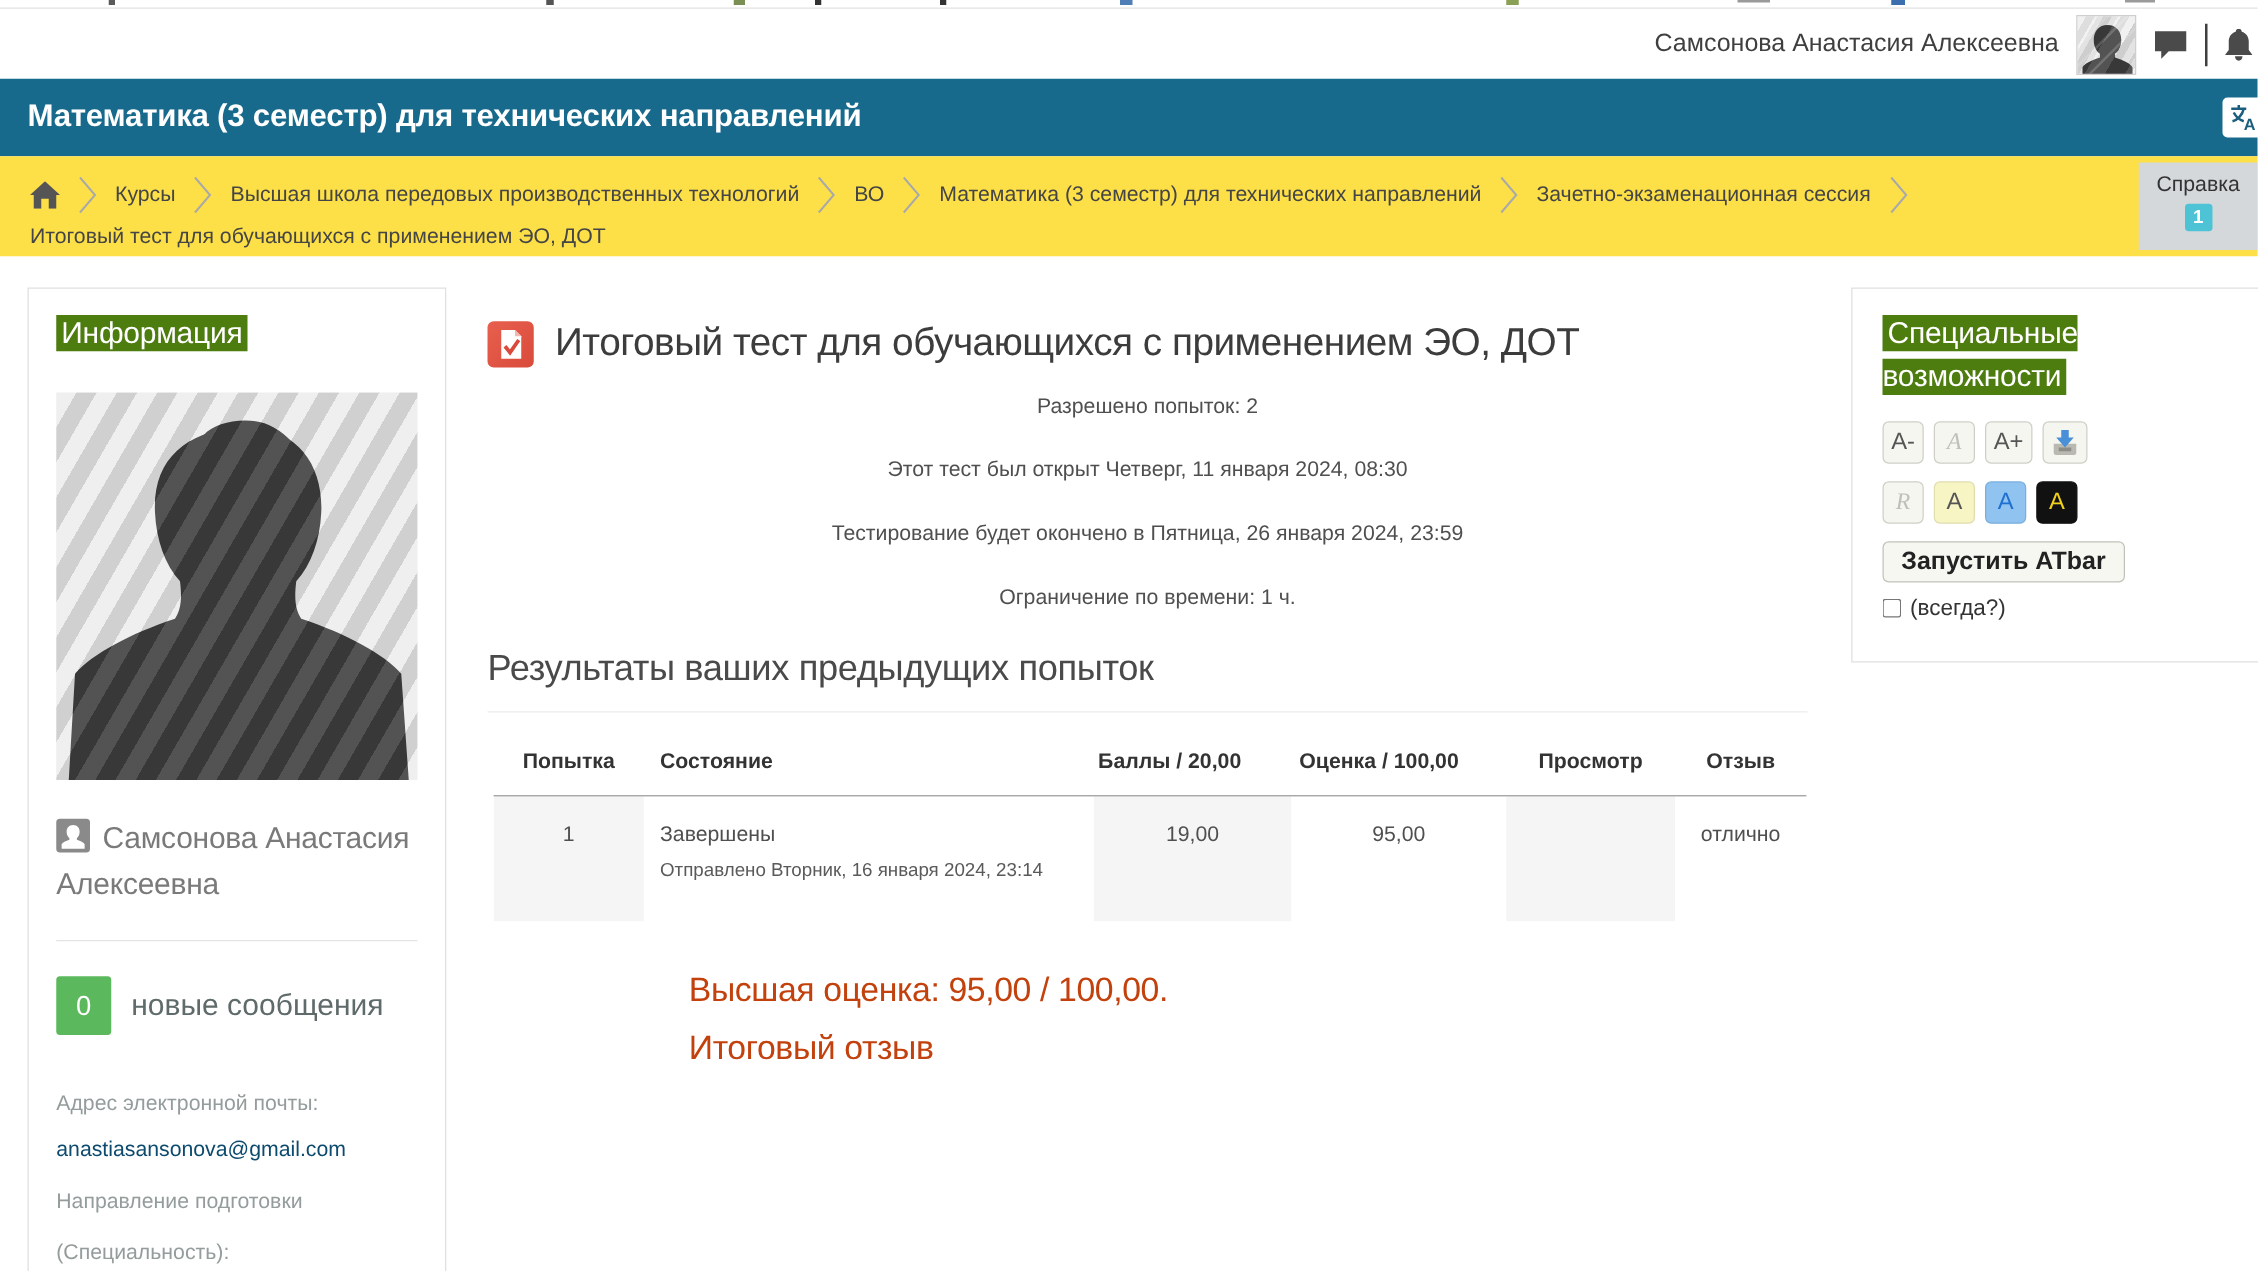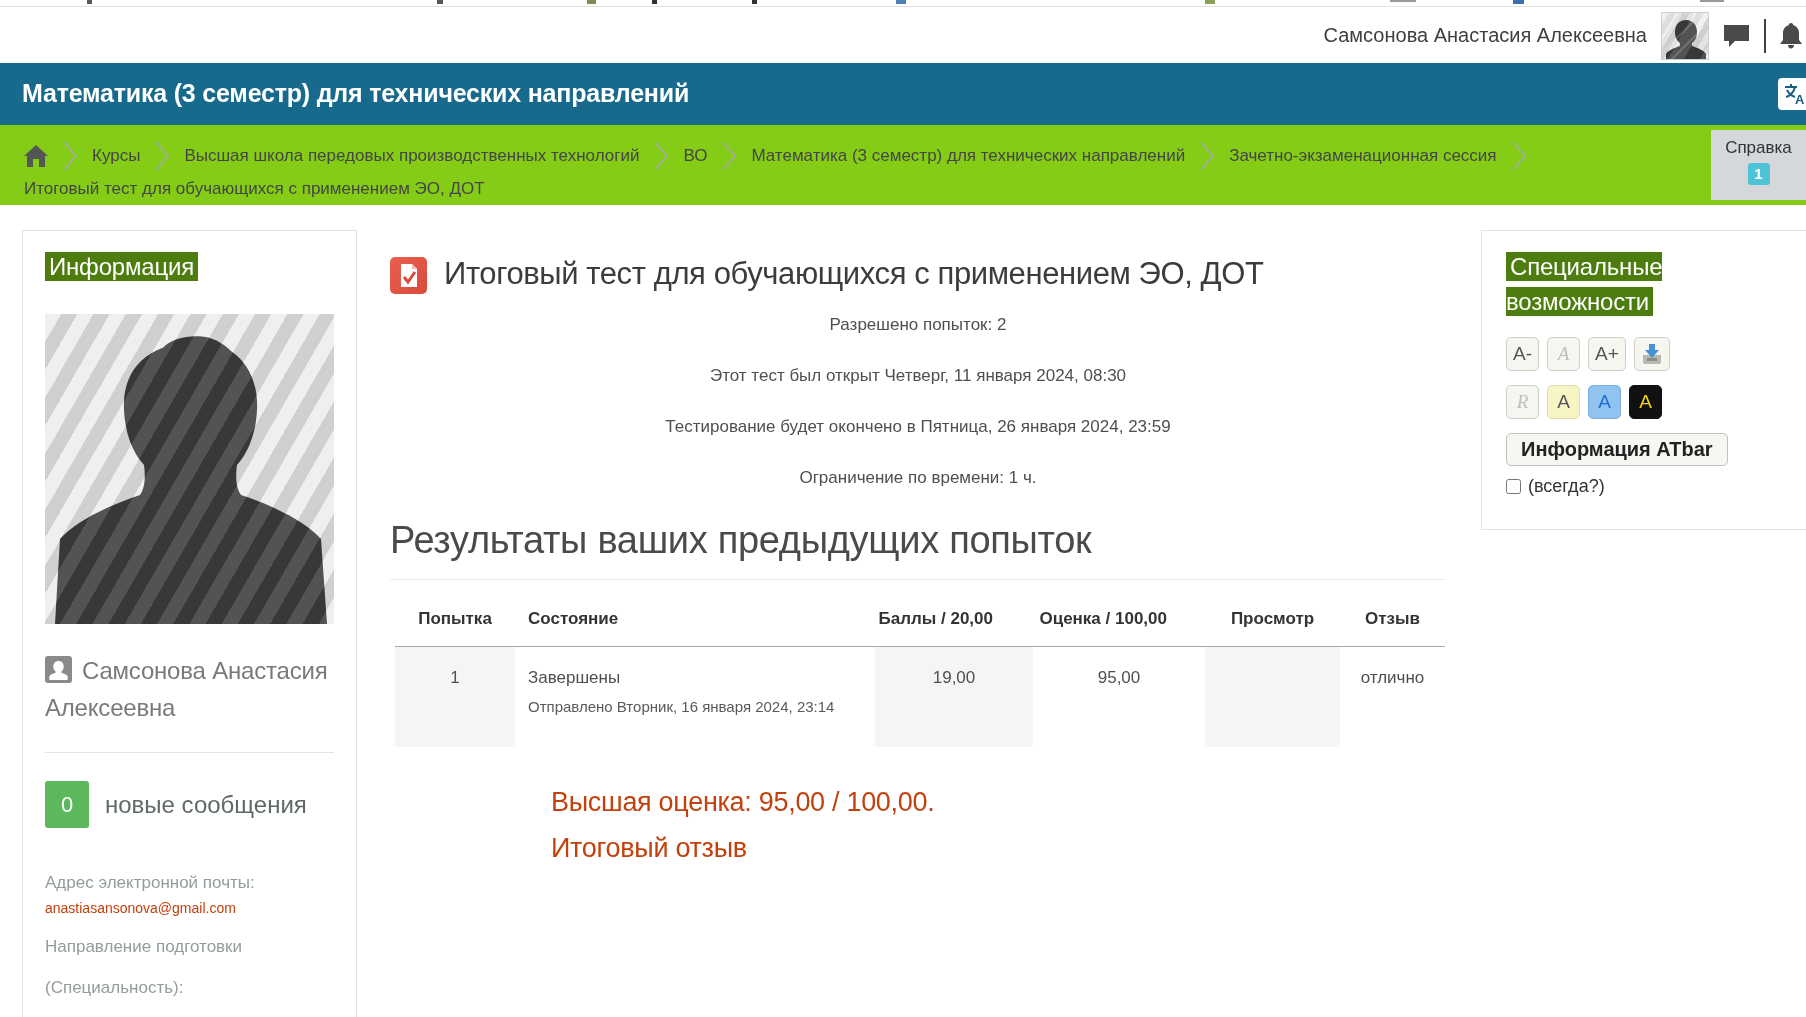--- a/index.html
+++ b/index.html
@@ -20,21 +20,21 @@
   .top-sep { width:2px; height:34px; background:#3f3f3f; }
 
   
   .bluebar { position:absolute; left:0; top:63px; width:1806px; height:62px; background:#186a8c; }
   .bluebar-title { position:absolute; left:22px; top:16px; font-size:25px; font-weight:600;
     color:#fff; letter-spacing:-0.2px; }
   .translate-btn { position:absolute; right:-4px; top:15px; width:32px; height:32px; background:#fff;
     border-radius:4px 0 0 4px; display:flex; align-items:center; justify-content:center; cursor:pointer; }
 
   
-  .crumb-band { position:absolute; left:0; top:125px; width:1806px; height:80px; background:#84cc16; }
+  .crumb-band { position:absolute; left:0; top:125px; width:1806px; height:80px; background:#fde047; }
   .crumb-row1 { position:absolute; left:24px; top:13px; display:flex; align-items:center; }
   .crumb-row2 { position:absolute; left:24px; top:54px; font-size:17px; color:#454545; }
   .crumb-item { font-size:17px; color:#454545; cursor:pointer; white-space:nowrap; }
   .crumb-chev { margin:0 14px; display:inline-flex; }
   .help-box { position:absolute; right:0; top:5px; width:95px; height:70px; background:#d4d8da;
     text-align:center; cursor:pointer; }
   .help-label { font-size:17px; color:#333; margin-top:8px; }
   .help-badge { display:inline-block; margin-top:5px; min-width:22px; height:22px; line-height:22px;
     background:#4fc3d6; color:#fff; font-size:15px; font-weight:bold; border-radius:3px; padding:0 4px; }
 
@@ -52,21 +52,21 @@
     background:repeating-linear-gradient(120deg,rgba(255,255,255,.12) 0 14px,rgba(0,0,0,.05) 14px 28px); }
   .side-name { margin-top:28px; font-size:24px; line-height:37px; color:#7a7a7a; letter-spacing:-0.2px; }
   .person-badge { display:inline-block; vertical-align:-4px; width:27px; height:27px; background:#8a8a8a;
     border-radius:3px; margin-right:10px; text-align:center; }
   .side-divider { border-top:1px solid #e4e4e4; margin:26px 0 28px; }
   .msg-row { display:flex; align-items:center; gap:16px; }
   .msg-count { width:44px; height:47px; background:#5cb85c; border-radius:3px; color:#fff;
     font-size:22px; display:flex; align-items:center; justify-content:center; }
   .msg-label { font-size:24px; color:#5f6a6a; }
   .side-line { font-size:17px; color:#949c9c; margin-top:21px; }
-  .side-email { font-size:14px; color:#c2410c; margin-top:7px; }
+  .side-email { font-size:17px; color:#0c4a6e; margin-top:17px; }
 
   
   .acc-row { display:flex; gap:8px; margin-top:14px; }
   .acc-btn { min-width:33px; height:34px; padding:0 6px; background:#f6f6f1; border:1px solid #cfcfc8;
     border-radius:5px; font-size:19px; color:#555; display:flex; align-items:center; justify-content:center;
     cursor:pointer; }
   .acc-btn.muted { color:#c0c0bb; font-style:italic; font-family:"Liberation Serif",serif; }
   .acc-btn.yellow { background:#f8f5c4; border-color:#e0ddae; color:#555; }
   .acc-btn.blue   { background:#90c3ef; border-color:#79aede; color:#1f6fd0; }
   .acc-btn.dark   { background:#111;    border-color:#111;    color:#f3d11a; }
@@ -78,21 +78,21 @@
   
   .main-col { position:absolute; left:390px; top:252px; width:1056px; }
   .quiz-head { display:flex; align-items:flex-start; }
   .quiz-icon { width:37px; height:37px; border-radius:5px; margin-top:5px;
     background:linear-gradient(135deg,#e8604f,#d94a3a); position:relative; flex:0 0 auto; }
   .quiz-title { margin-left:17px; font-size:31px; line-height:43px; color:#3c3c3c;
     letter-spacing:-0.4px; max-width:860px; }
   .quiz-info { text-align:center; margin-top:20px; }
   .quiz-info p { font-size:17px; color:#4f4f4f; margin-bottom:31px; }
 
-  .results-heading { font-size:38px; color:#4a4a4a; letter-spacing:-0.3px;
+  .results-heading { font-size:29px; color:#4a4a4a; letter-spacing:-0.3px;
     padding-bottom:17px; border-bottom:1px solid #ececec; }
 
   table.attempts { border-collapse:collapse; table-layout:fixed; width:1050px; margin-left:5px; }
   table.attempts th { font-size:17px; color:#333; font-weight:bold; vertical-align:bottom;
     padding:26px 0 15px; text-align:center; line-height:25px; }
   table.attempts th.al { text-align:left; padding-left:13px; }
   table.attempts th.ar { text-align:right; }
   table.attempts td { font-size:17px; color:#4f4f4f; vertical-align:top; padding:21px 0 27px;
     text-align:center; }
   table.attempts td.al { text-align:left; padding-left:13px; padding-right:20px; }
@@ -307,18 +307,18 @@
         <path fill="#4a90d9" d="M8 0 h6 v6 h4 l-7 8 l-7 -8 h4 z"></path>
       </svg>
     </div>
   </div>
   <div class="acc-row">
     <div class="acc-btn muted">R</div>
     <div class="acc-btn yellow">A</div>
     <div class="acc-btn blue">A</div>
     <div class="acc-btn dark">A</div>
   </div>
-  <div class="atbar-btn">Информация ATbar</div>
+  <div class="atbar-btn">Запустить ATbar</div>
   <div class="always-row">
     <input type="checkbox" style="">
     <span>(всегда?)</span>
   </div>
 </div>
 
 </body></html>

